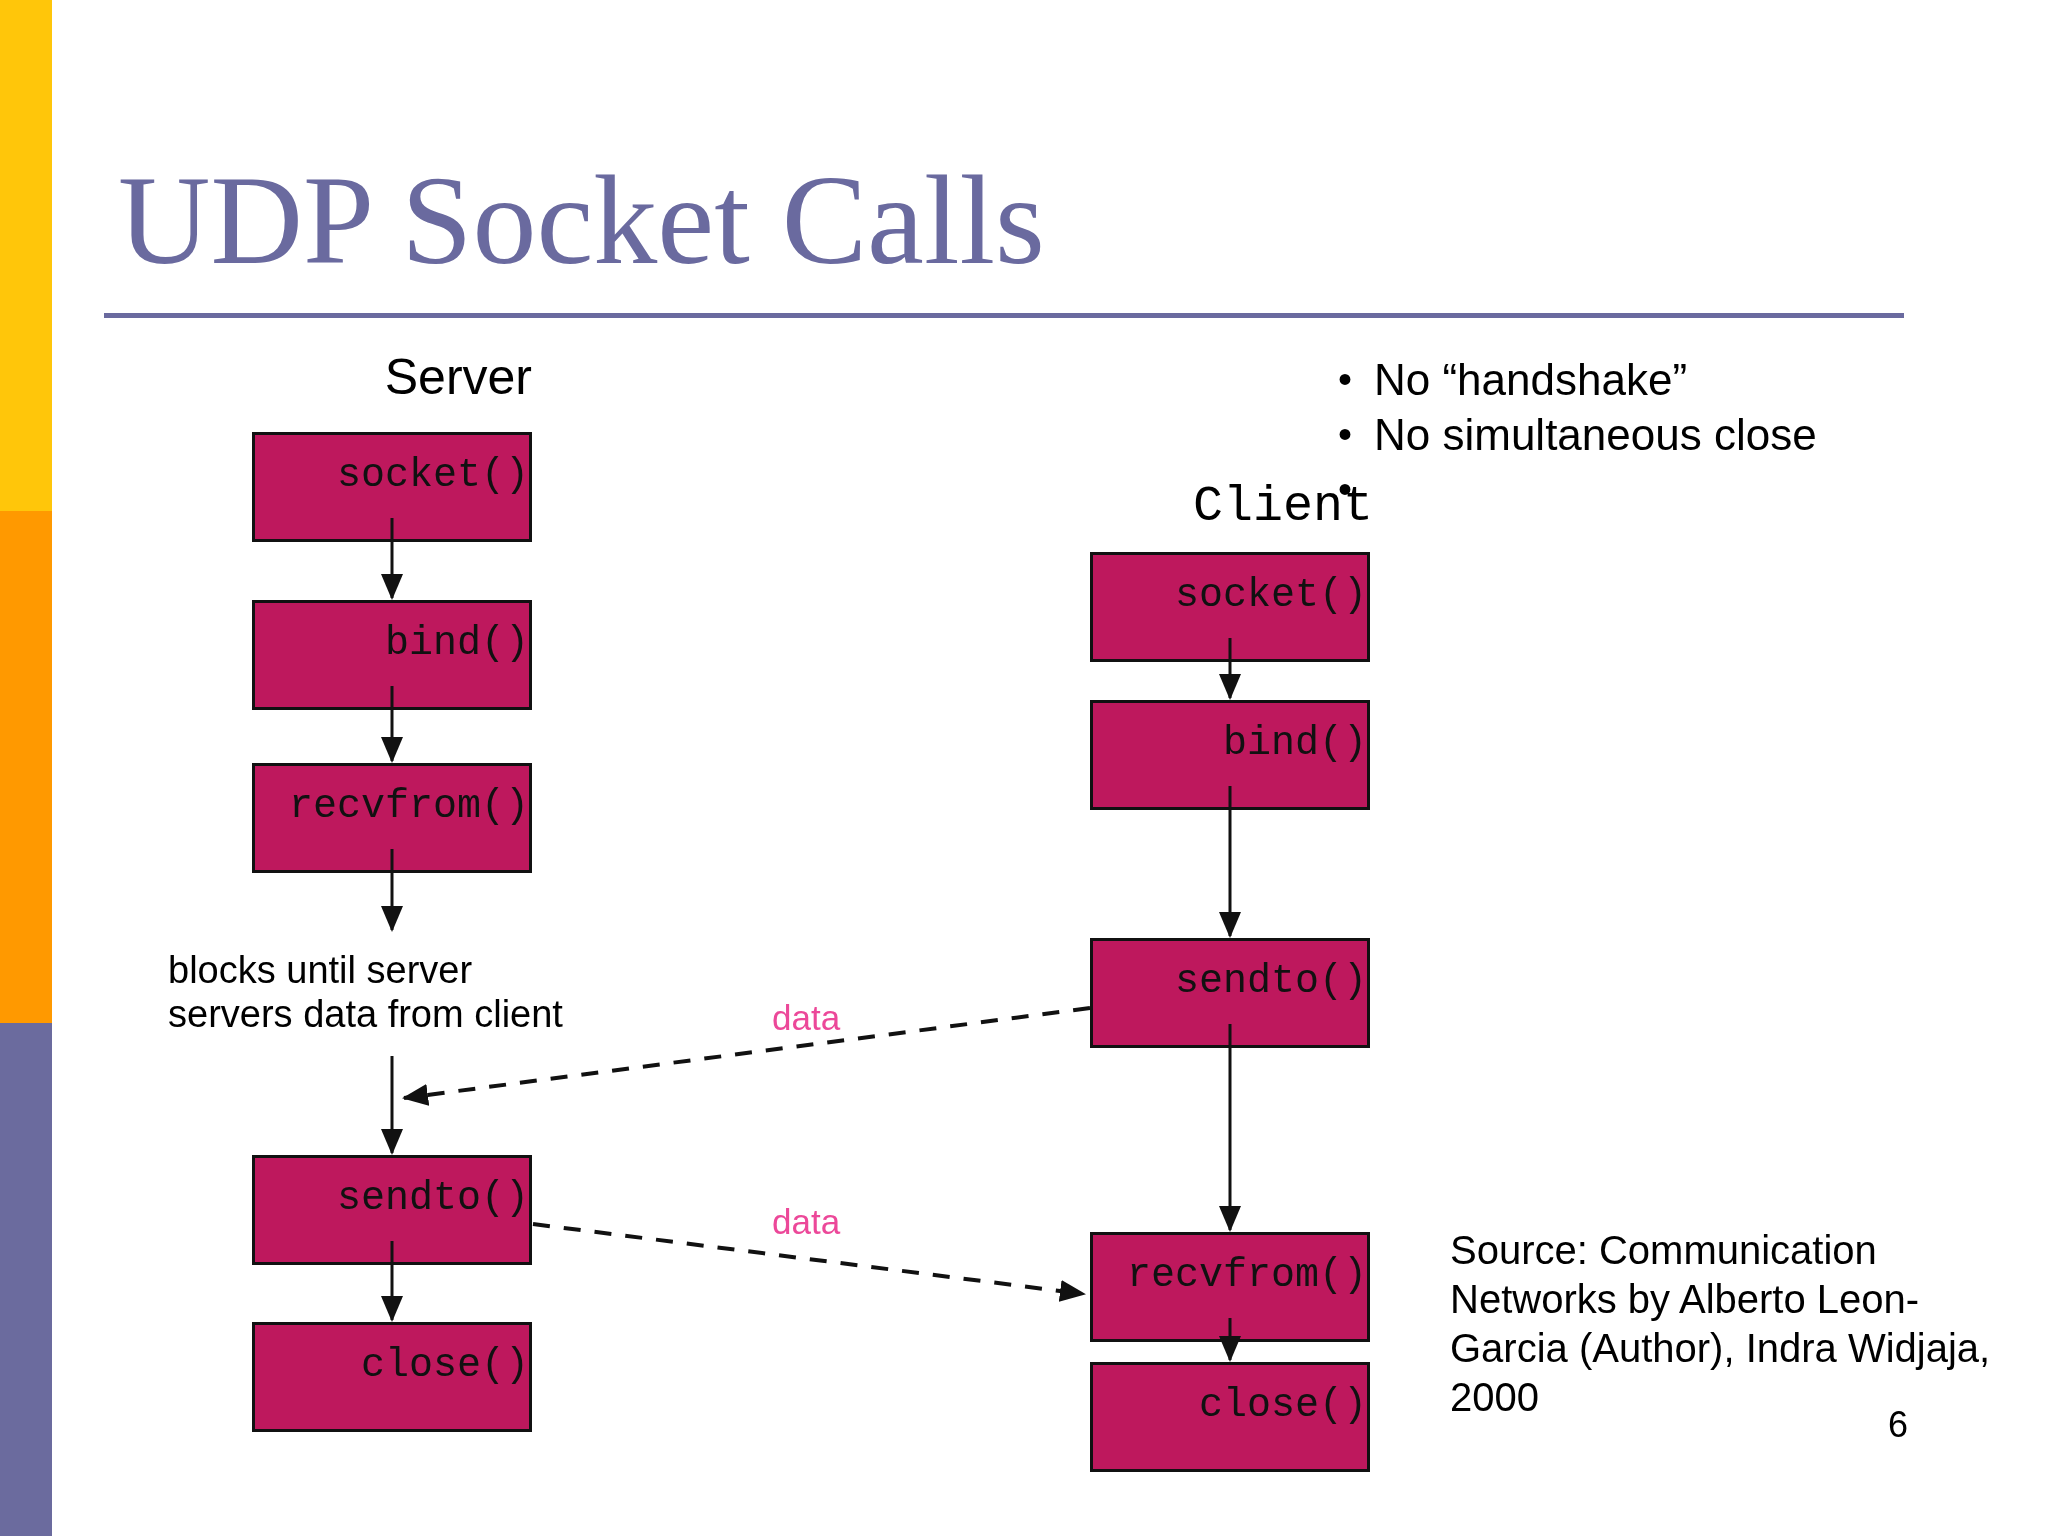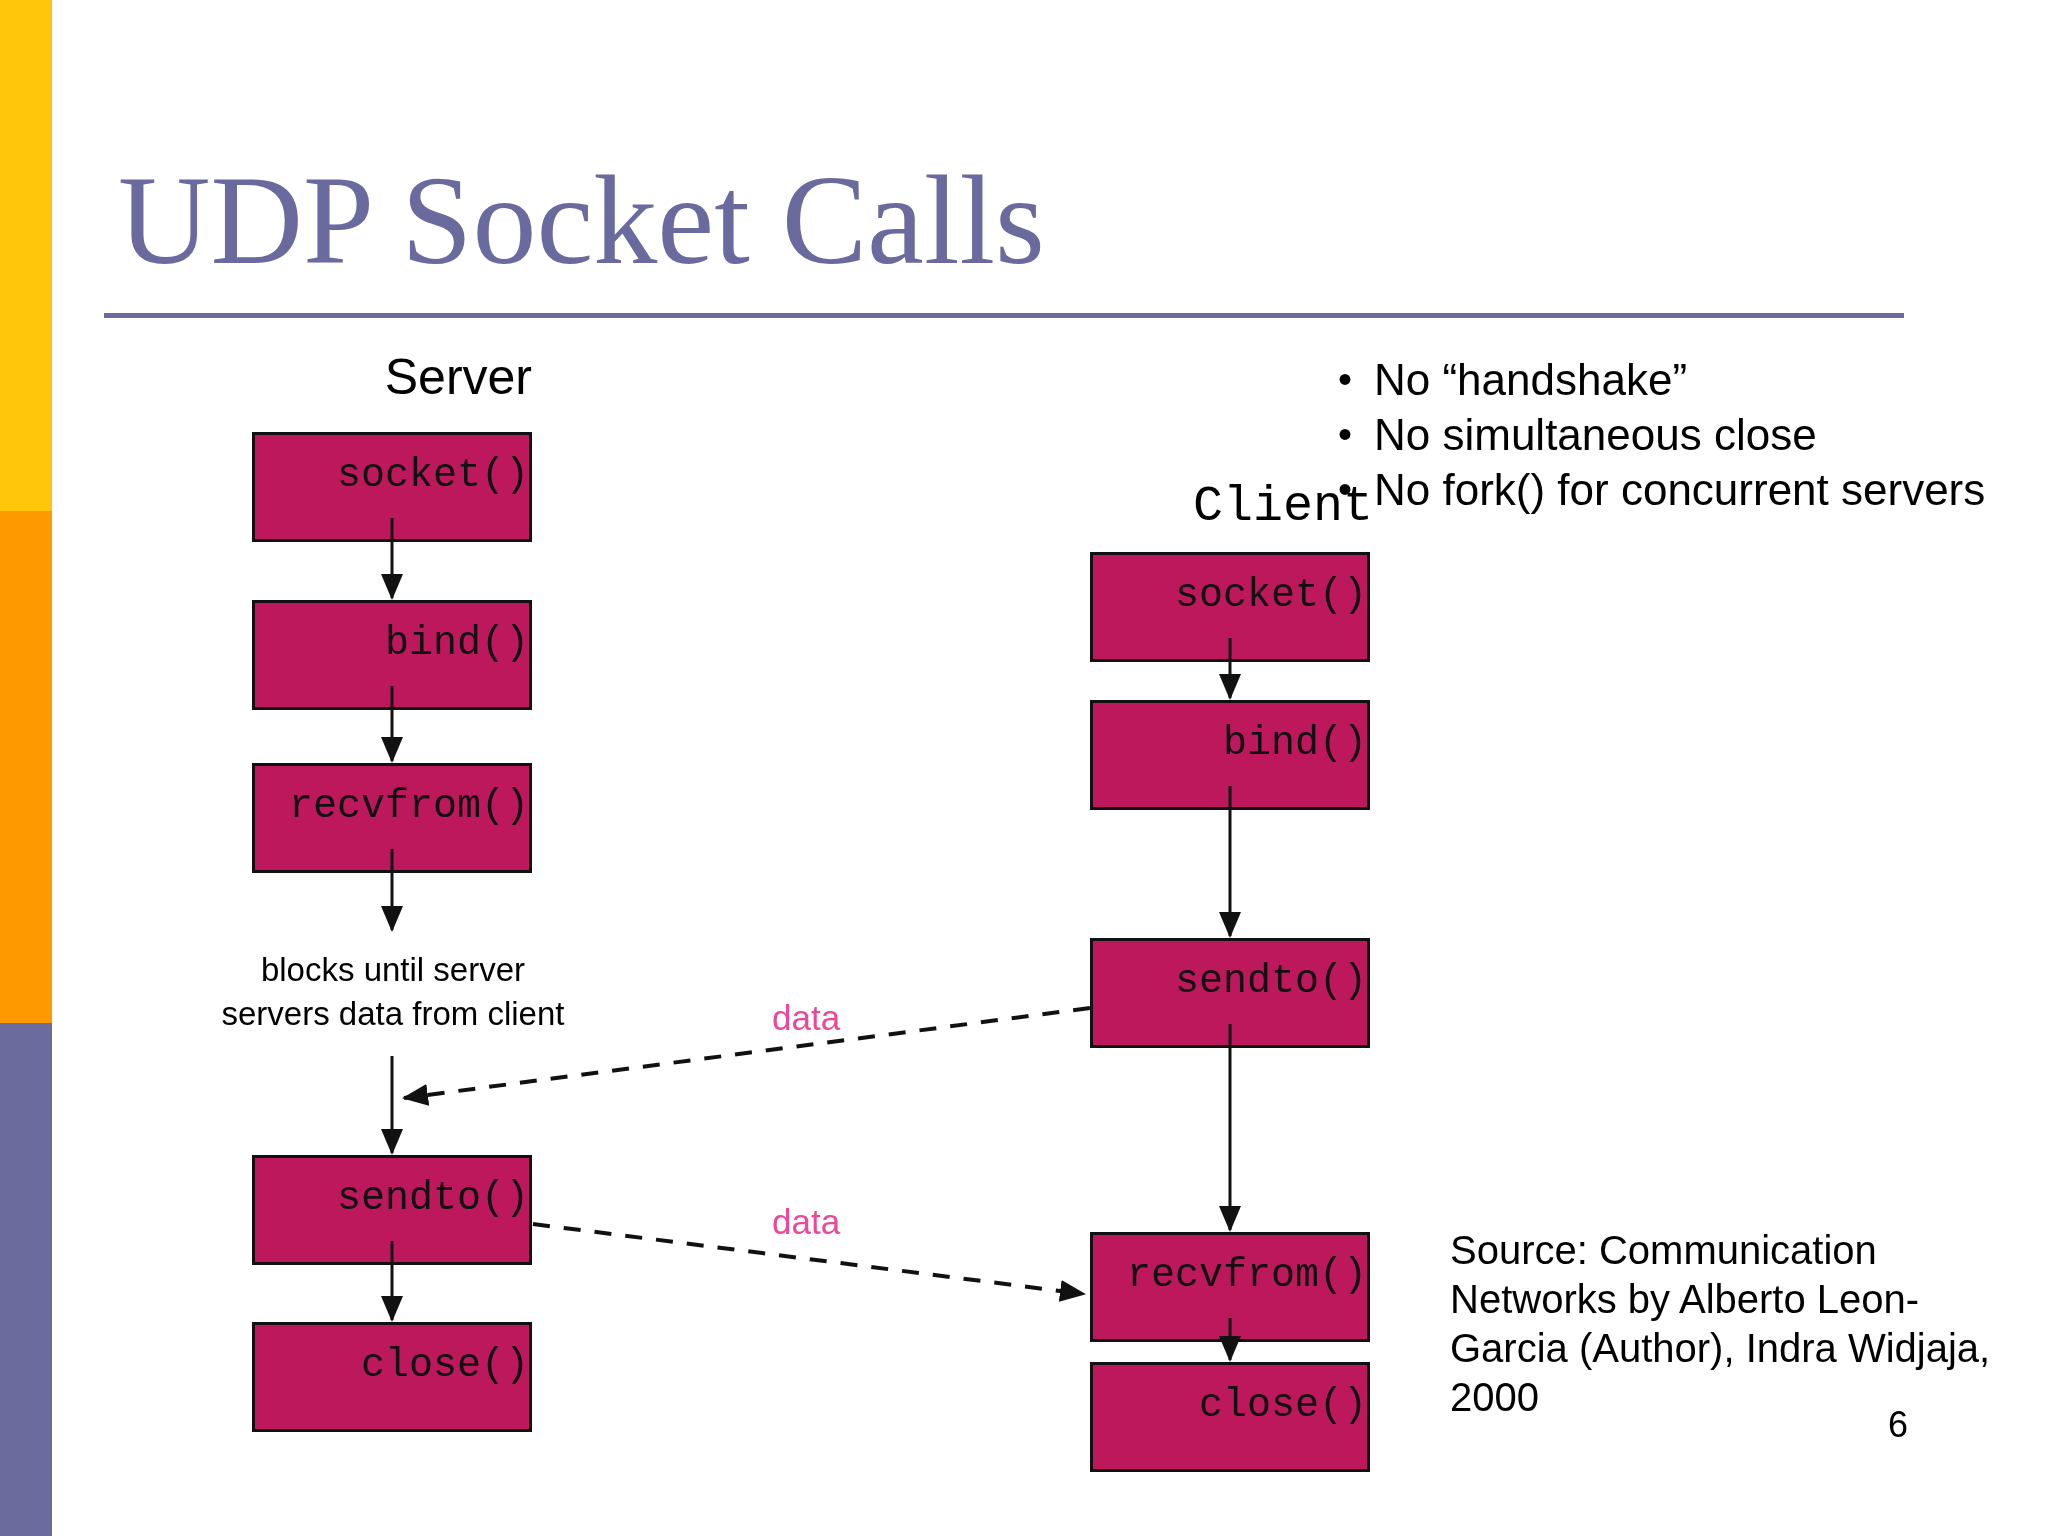--- a/index.html
+++ b/index.html
@@ -66,22 +66,21 @@
   .n-c-socket   { left: 1090px; top: 552px;  }
   .n-c-bind     { left: 1090px; top: 700px;  }
   .n-c-sendto   { left: 1090px; top: 938px;  }
   .n-c-recvfrom { left: 1090px; top: 1232px; }
   .n-c-close    { left: 1090px; top: 1362px; }
 
   .note {
     position: absolute;
     left: 168px; top: 948px;
     width: 450px;
-    text-align: center;
-    font-size: 33px;
+    font-size: 38px;
     line-height: 44px;
     color: #000;
   }
   .data-label {
     position: absolute;
     font-size: 35px;
     color: #ec4899;
   }
   .data-1 { left: 772px; top: 998px; }
   .data-2 { left: 772px; top: 1202px; }
@@ -156,21 +155,20 @@
     <div class="bullet-row">
       <span class="bullet-dot">•</span>
       <span>No “handshake”</span>
     </div>
     <div class="bullet-row">
       <span class="bullet-dot">•</span>
       <span>No simultaneous close</span>
     </div>
     <div class="bullet-row">
       <span class="bullet-dot">•</span>
-      <span>No fork() for concurrent servers</span>
     </div>
   </div>
 
   <div class="source">
     <div>Source: Communication</div>
     <div>Networks by Alberto Leon-</div>
     <div>Garcia (Author), Indra Widjaja,</div>
     <div>2000</div>
   </div>
 

